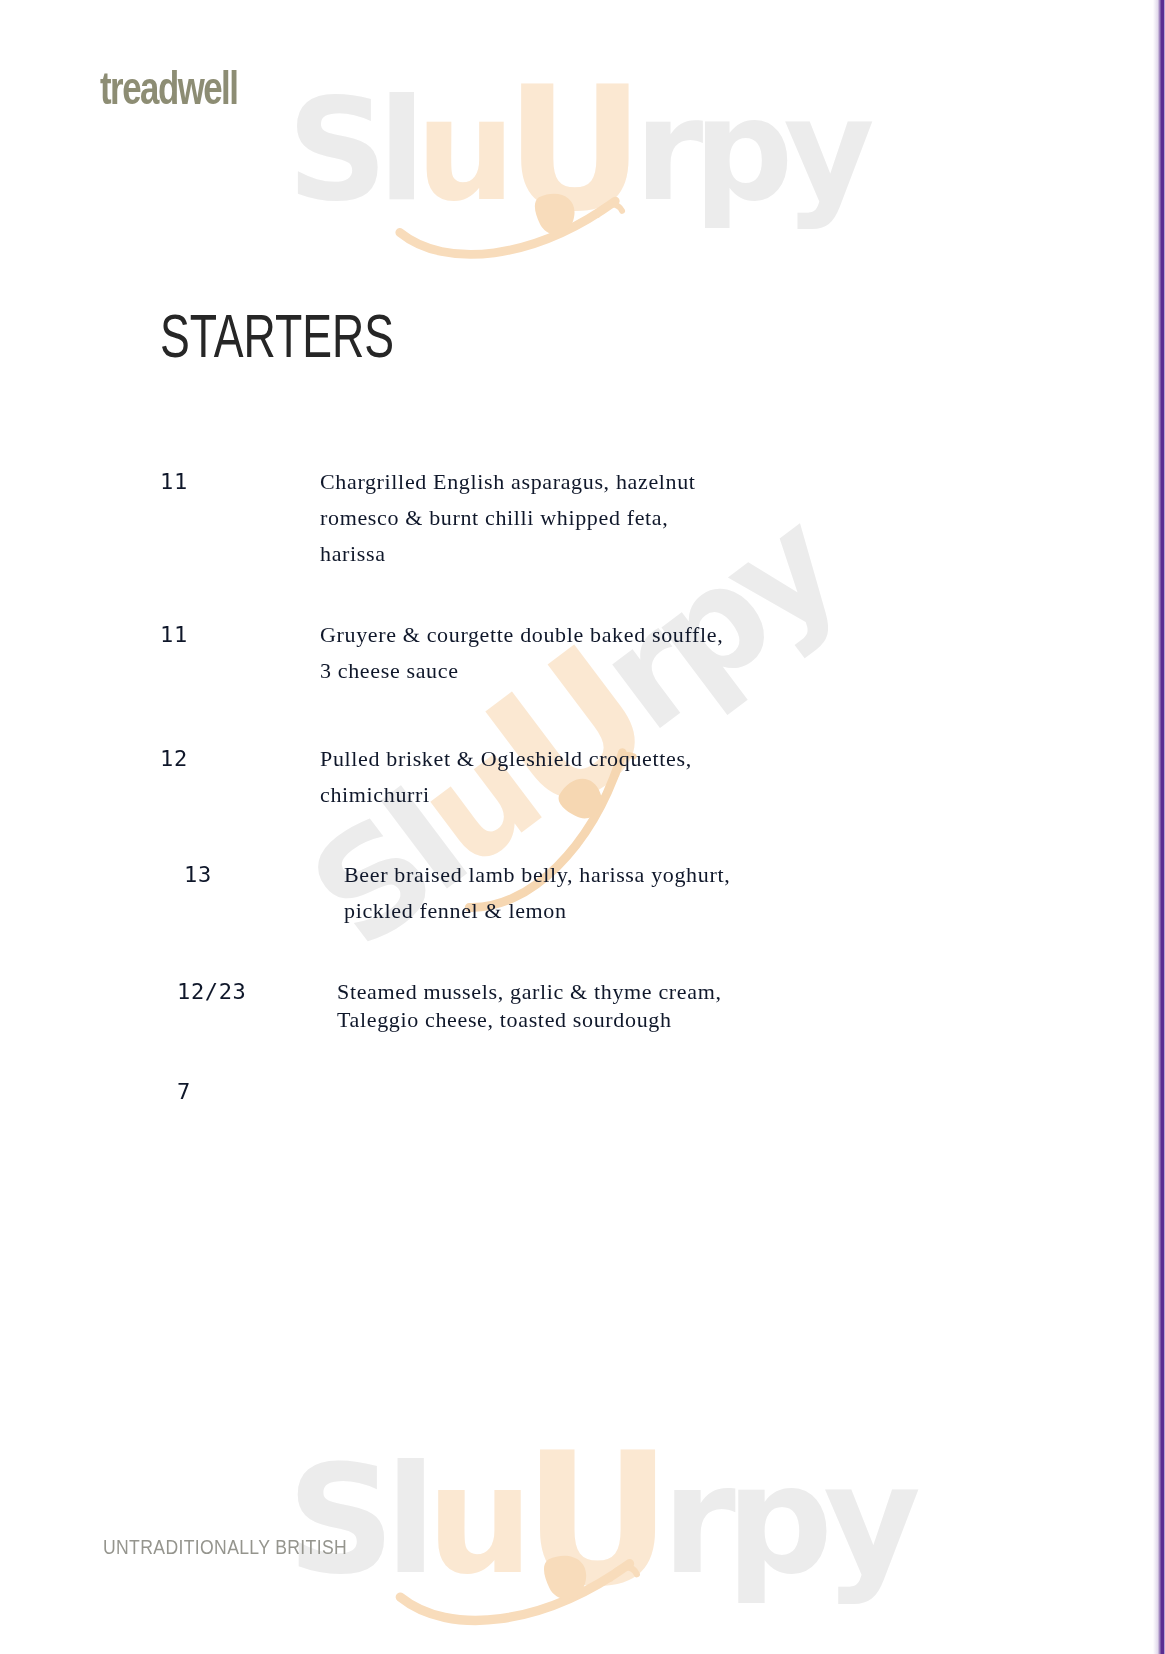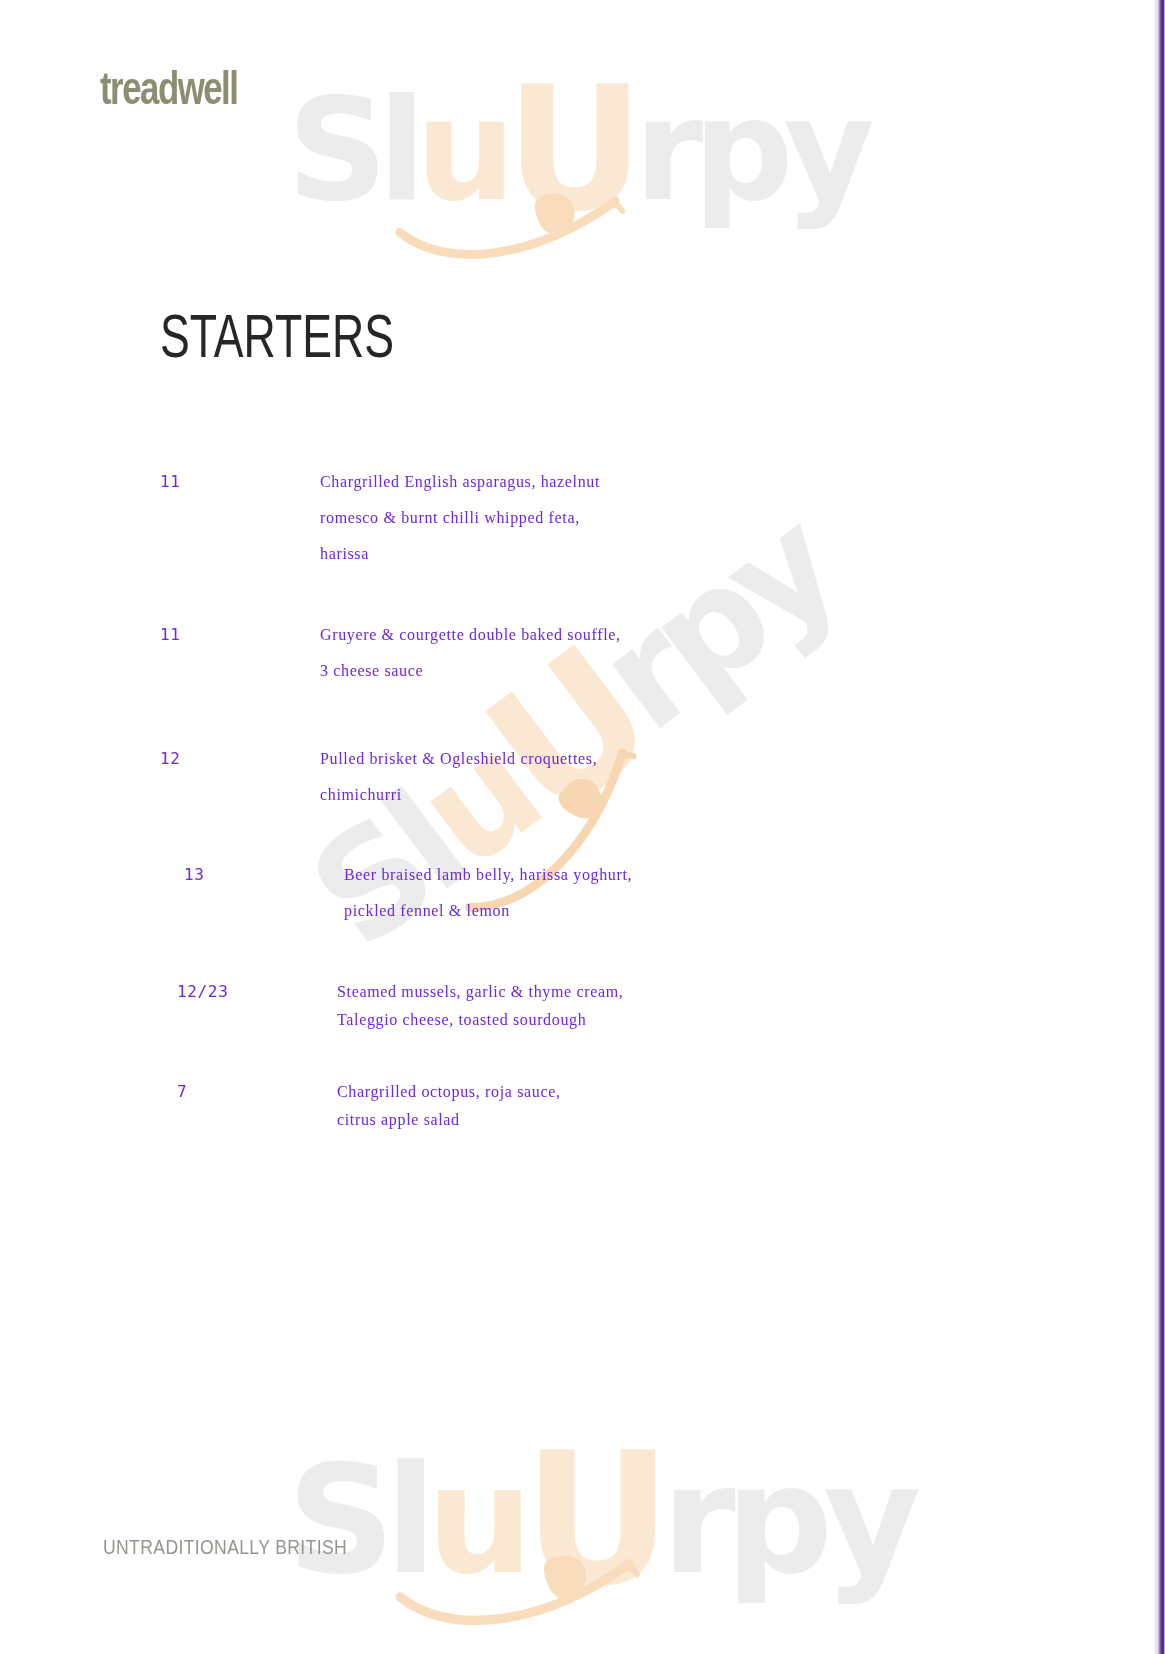--- a/index.html
+++ b/index.html
@@ -46,21 +46,21 @@
     position:absolute;left:160px;top:300px;z-index:2;
     font-size:62px;font-weight:400;color:#262626;letter-spacing:0px;
     transform:scaleX(0.72);transform-origin:left top;
   }
 
   
   .menu-item{
     position:absolute;left:160px;z-index:2;
     display:grid;grid-template-columns:160px auto;
     font-family:"DejaVu Sans Mono", monospace;
-    font-size:16px;color:#6d28d9;letter-spacing:0.65px;
+    font-size:22px;color:#0f172a;letter-spacing:0.65px;
   }
   .menu-item .price{line-height:36px;}
   .menu-item .desc{width:610px;line-height:36px;font-family:Liberation Serif, serif;}
   .menu-item.tight .price,.menu-item.tight .desc{line-height:28px;margin-left:17px;}
   .mi-1{top:464px;}
   .mi-2{top:617px;}
   .mi-3{top:741px;}
   .mi-4{top:857px;margin-left:24px;}
   .mi-5{top:978px;}
   .mi-6{top:1078px;}
@@ -144,19 +144,15 @@
 <div class="menu-item tight mi-5">
   <div class="price">12/23</div>
   <div class="desc">
     <div>Steamed mussels, garlic &amp; thyme cream,</div>
     <div>Taleggio cheese, toasted sourdough</div>
   </div>
 </div>
 
 <div class="menu-item tight mi-6">
   <div class="price">7</div>
-  <div class="desc">
-    <div>Chargrilled octopus, roja sauce,</div>
-    <div>citrus apple salad</div>
-  </div>
 </div>
 
 <div class="footer-tagline">UNTRADITIONALLY BRITISH</div>
 
 </body></html>

